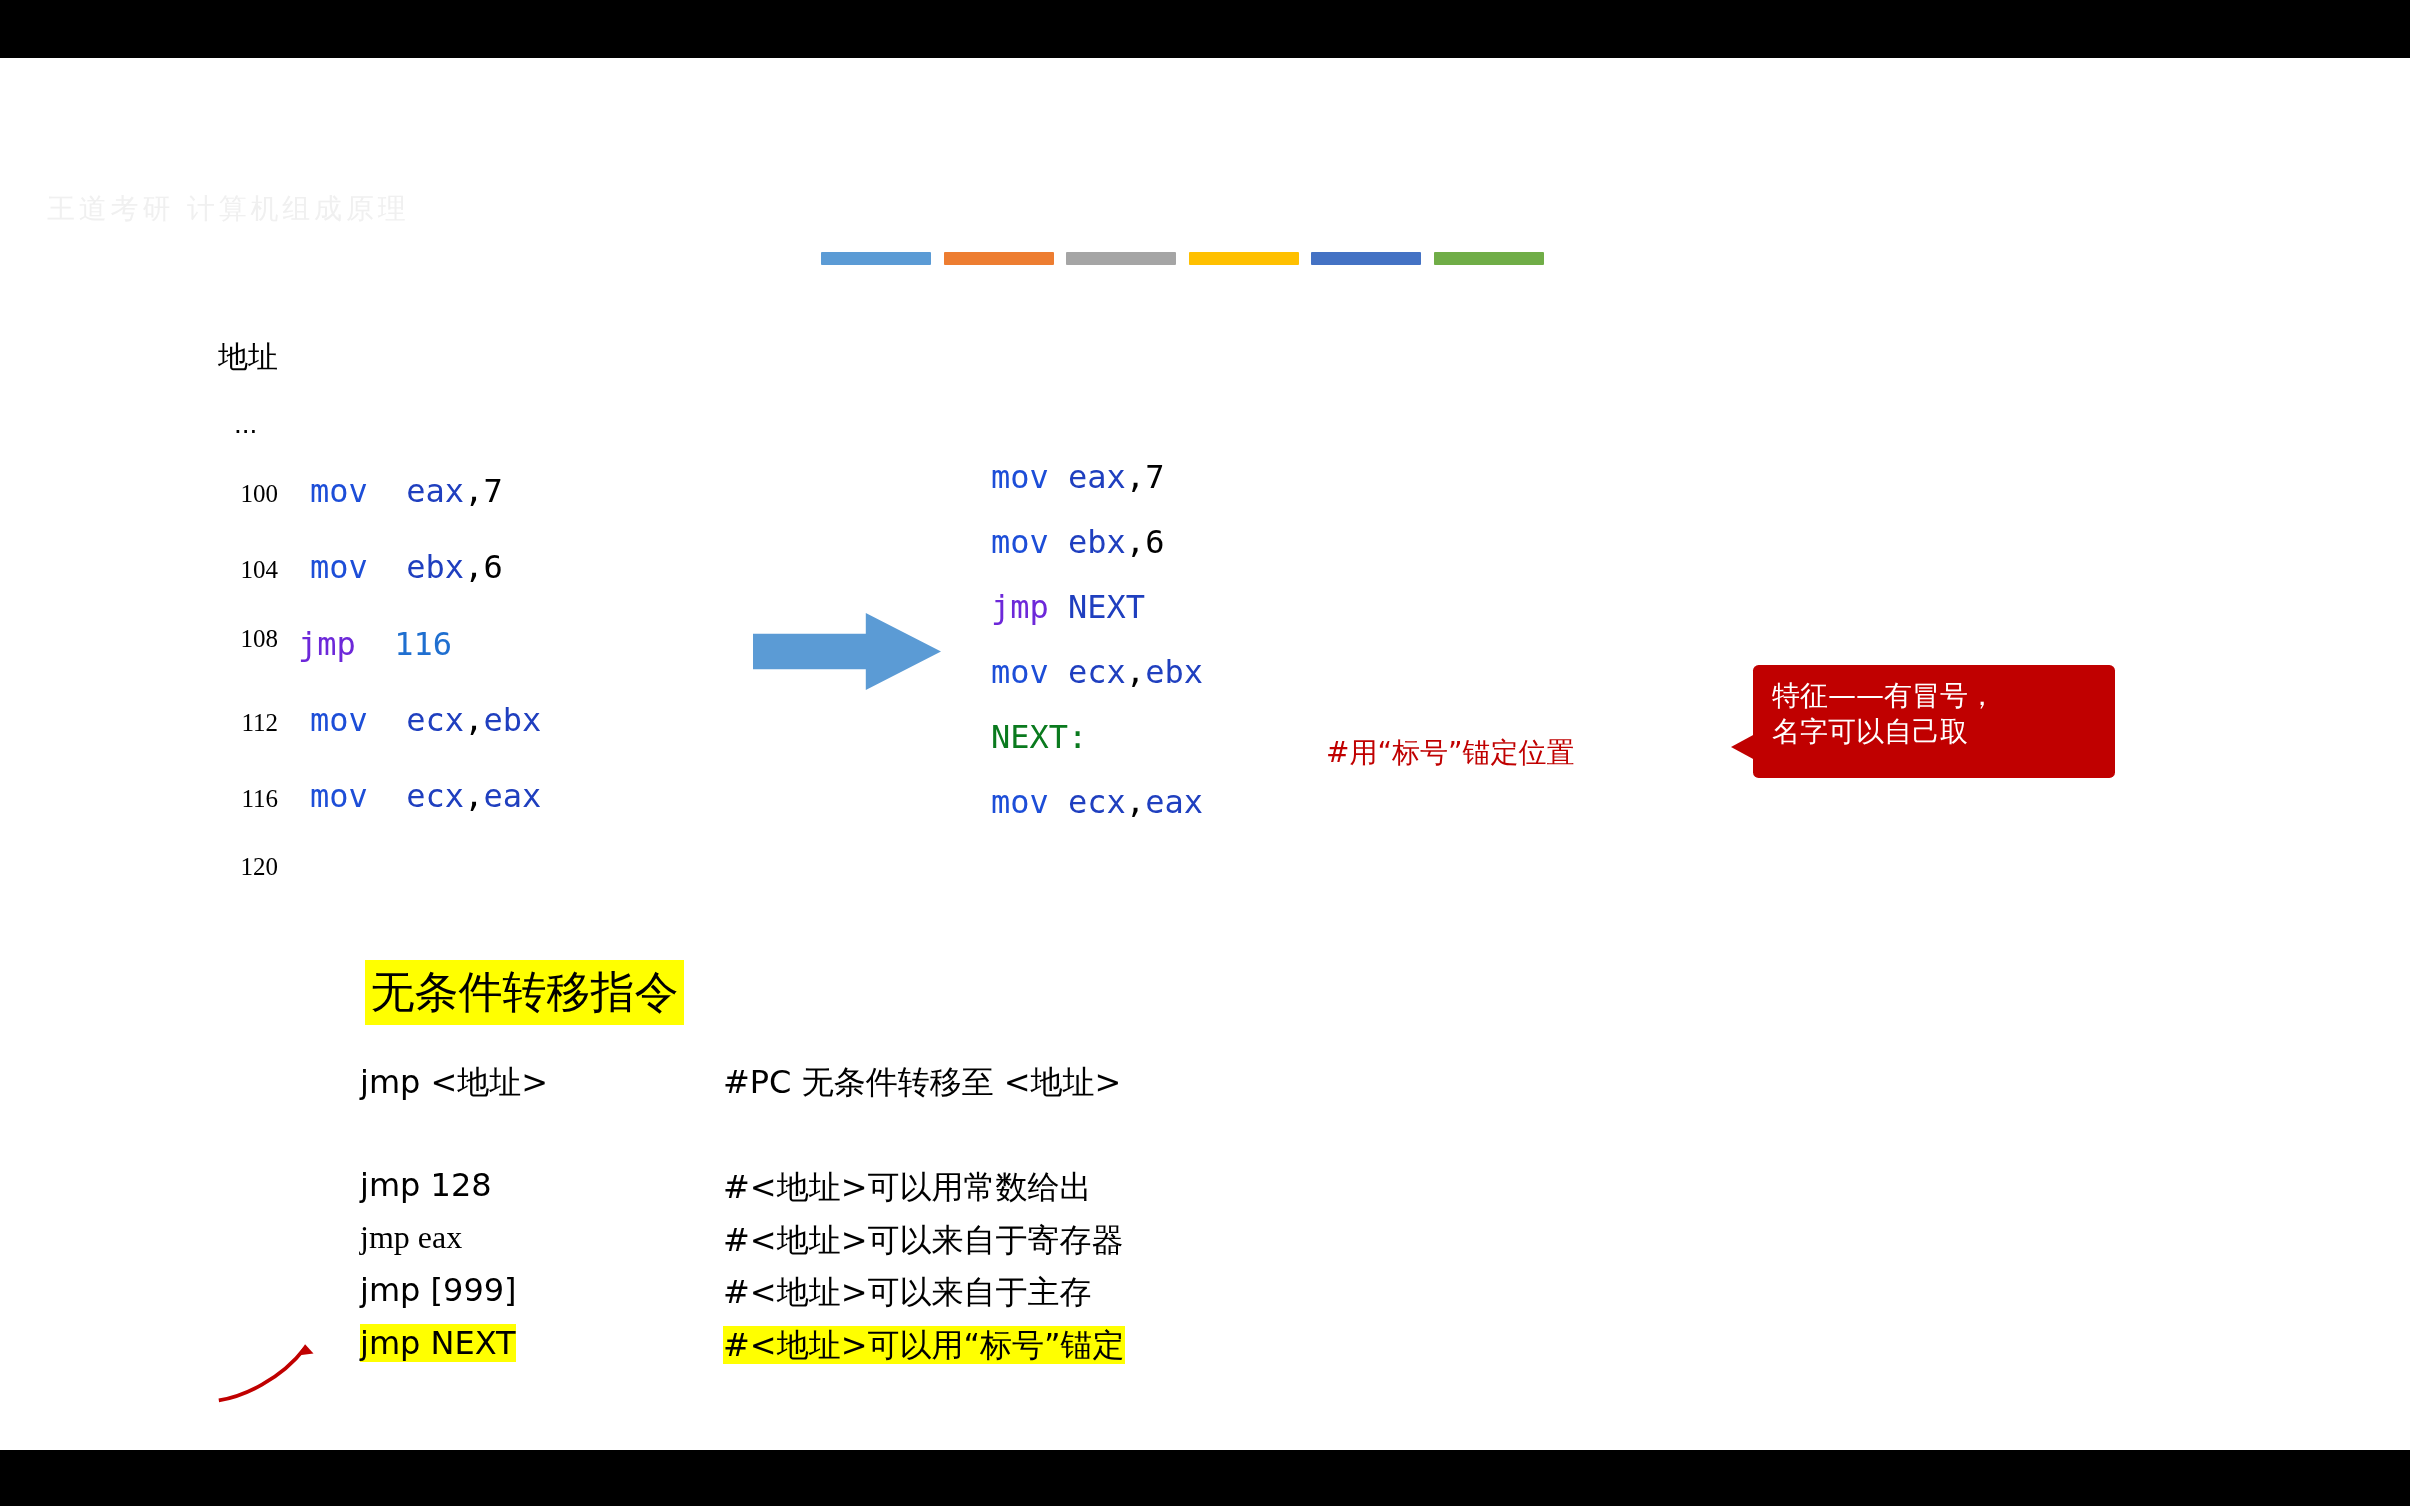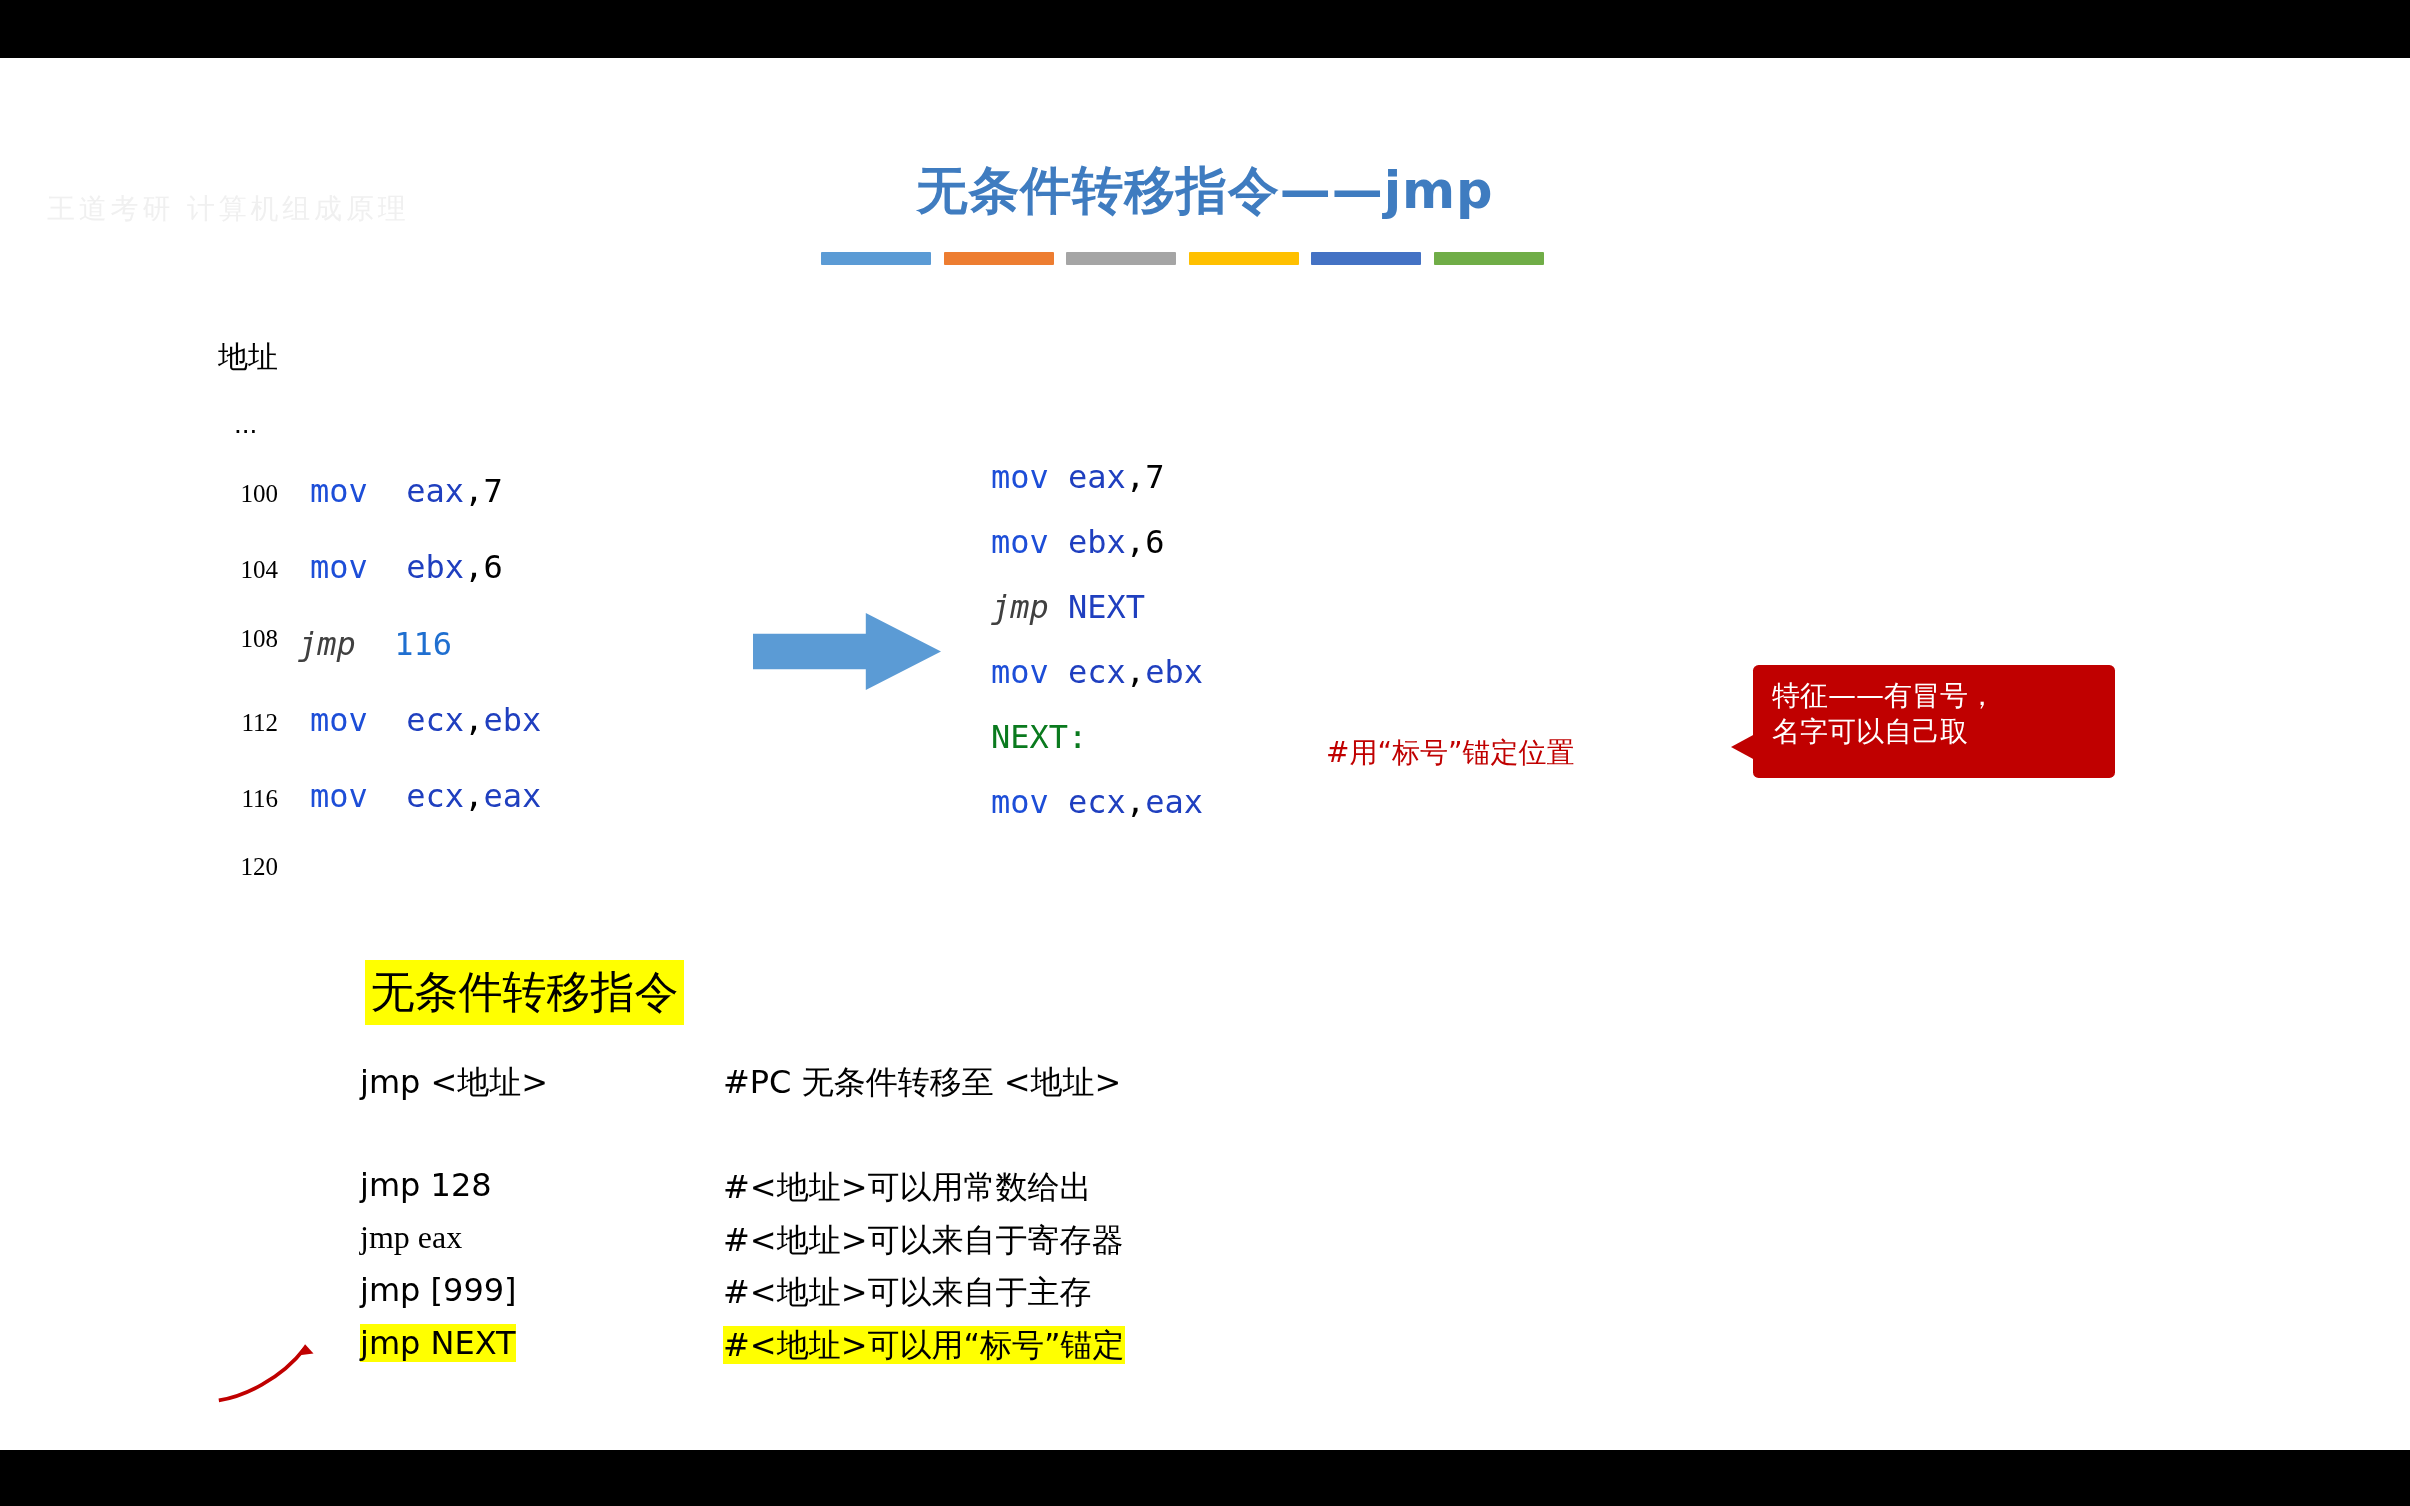--- a/index.html
+++ b/index.html
@@ -78,21 +78,21 @@
     font-family: "Liberation Serif", serif;
     text-align: right;
     width: 60px;
   }
   .code-left {
     font-family: "DejaVu Sans Mono", monospace;
     font-size: 32px;
     white-space: pre;
   }
   .mn-mov { color: #1d4ed8; }
-  .mn-jmp { color: #404040; font-style: italic; }
+  .mn-jmp { color: #6d28d9; }
   .reg { color: #1f3fbf; }
   .num { color: #000; }
   .numblue { color: #1f6fd0; }
 
   
   #arrow {
     left: 753px;
     top: 551px;
     width: 188px;
     height: 85px;
@@ -183,21 +183,20 @@
     white-space: pre;
   }
 </style>
 </head>
 <body>
 
 <div id="slide">
 
   <div class="abs" id="ghost-text">王道考研 计算机组成原理</div>
 
-  <div class="abs" id="title">无条件转移指令——jmp</div>
   <div class="abs" id="title-bars">
     <div class="bar" style="background: rgb(91, 155, 213);"></div>
     <div class="bar" style="background: rgb(237, 125, 49);"></div>
     <div class="bar" style="background: rgb(165, 165, 165);"></div>
     <div class="bar" style="background: rgb(255, 192, 0);"></div>
     <div class="bar" style="background: rgb(68, 114, 196);"></div>
     <div class="bar" style="background: rgb(112, 173, 71);"></div>
   </div>
 
   <div class="abs" id="addr-label">地址</div>

